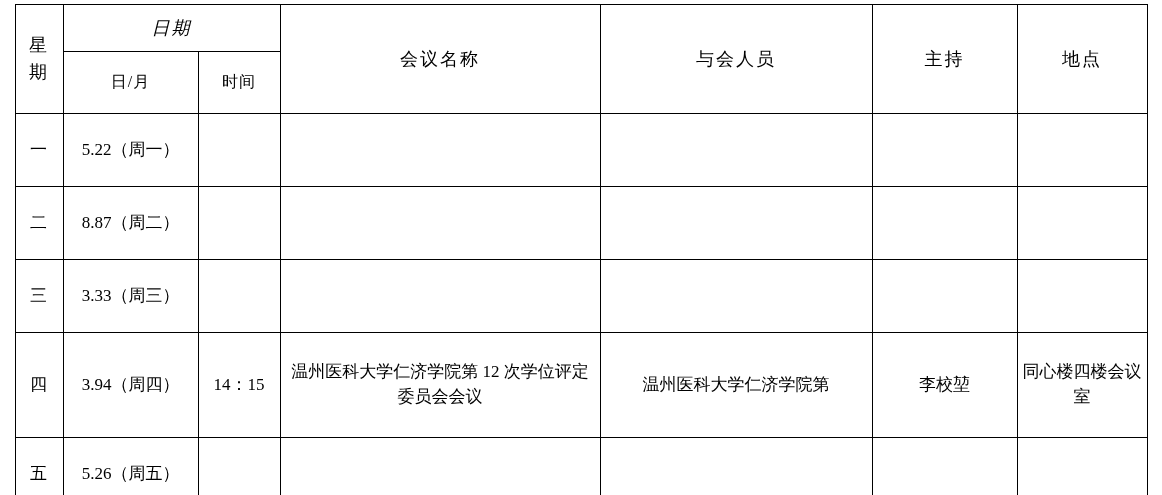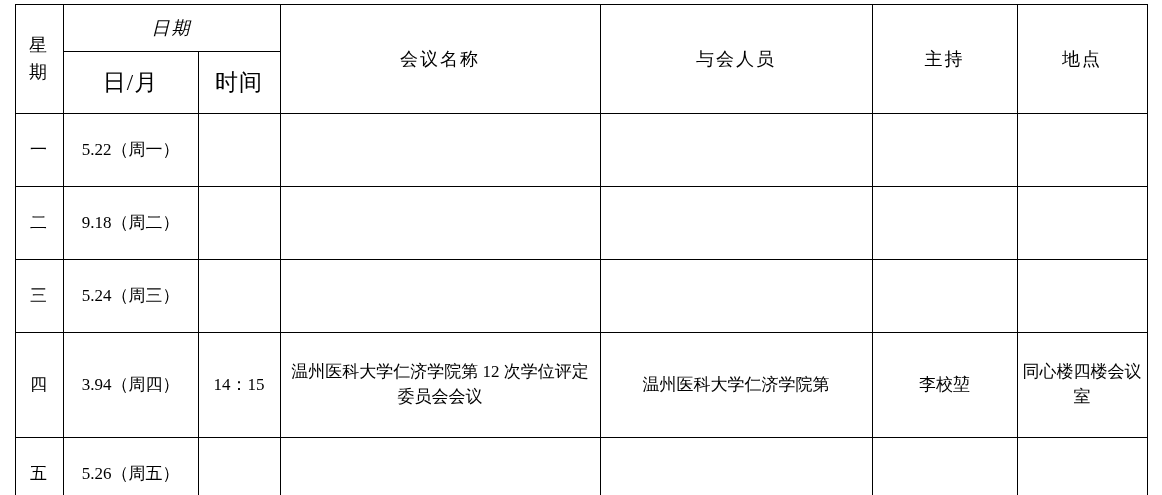--- a/index.html
+++ b/index.html
@@ -92,21 +92,21 @@
   .place-cell {
     font-size: 19px;
     line-height: 1.55;
     padding: 4px 8px;
   }
   .hdr-label {
     font-size: 18px;
     letter-spacing: 2px;
   }
   .hdr-sub-label {
-    font-size: 23px;
+    font-size: 16px;
     letter-spacing: 1px;
   }
 </style>
 </head>
 <body>
 
 <div class="sheet">
   <table class="schedule">
     <colgroup>
       <col class="c-week">
@@ -152,30 +152,30 @@
         <td class="week-cell">一</td>
         <td class="date-cell">5.22（周一）</td>
         <td class="time-cell"></td>
         <td class="meet-name"></td>
         <td class="attend-cell"></td>
         <td class="host-cell"></td>
         <td class="place-cell"></td>
       </tr>
       <tr class="row-day">
         <td class="week-cell">二</td>
-        <td class="date-cell">9.18（周二）</td>
+        <td class="date-cell">8.87（周二）</td>
         <td class="time-cell"></td>
         <td class="meet-name"></td>
         <td class="attend-cell"></td>
         <td class="host-cell"></td>
         <td class="place-cell"></td>
       </tr>
       <tr class="row-day">
         <td class="week-cell">三</td>
-        <td class="date-cell">5.24（周三）</td>
+        <td class="date-cell">3.33（周三）</td>
         <td class="time-cell"></td>
         <td class="meet-name"></td>
         <td class="attend-cell"></td>
         <td class="host-cell"></td>
         <td class="place-cell"></td>
       </tr>
       <tr class="row-day tall">
         <td class="week-cell">四</td>
         <td class="date-cell">3.94（周四）</td>
         <td class="time-cell">14：15</td>

